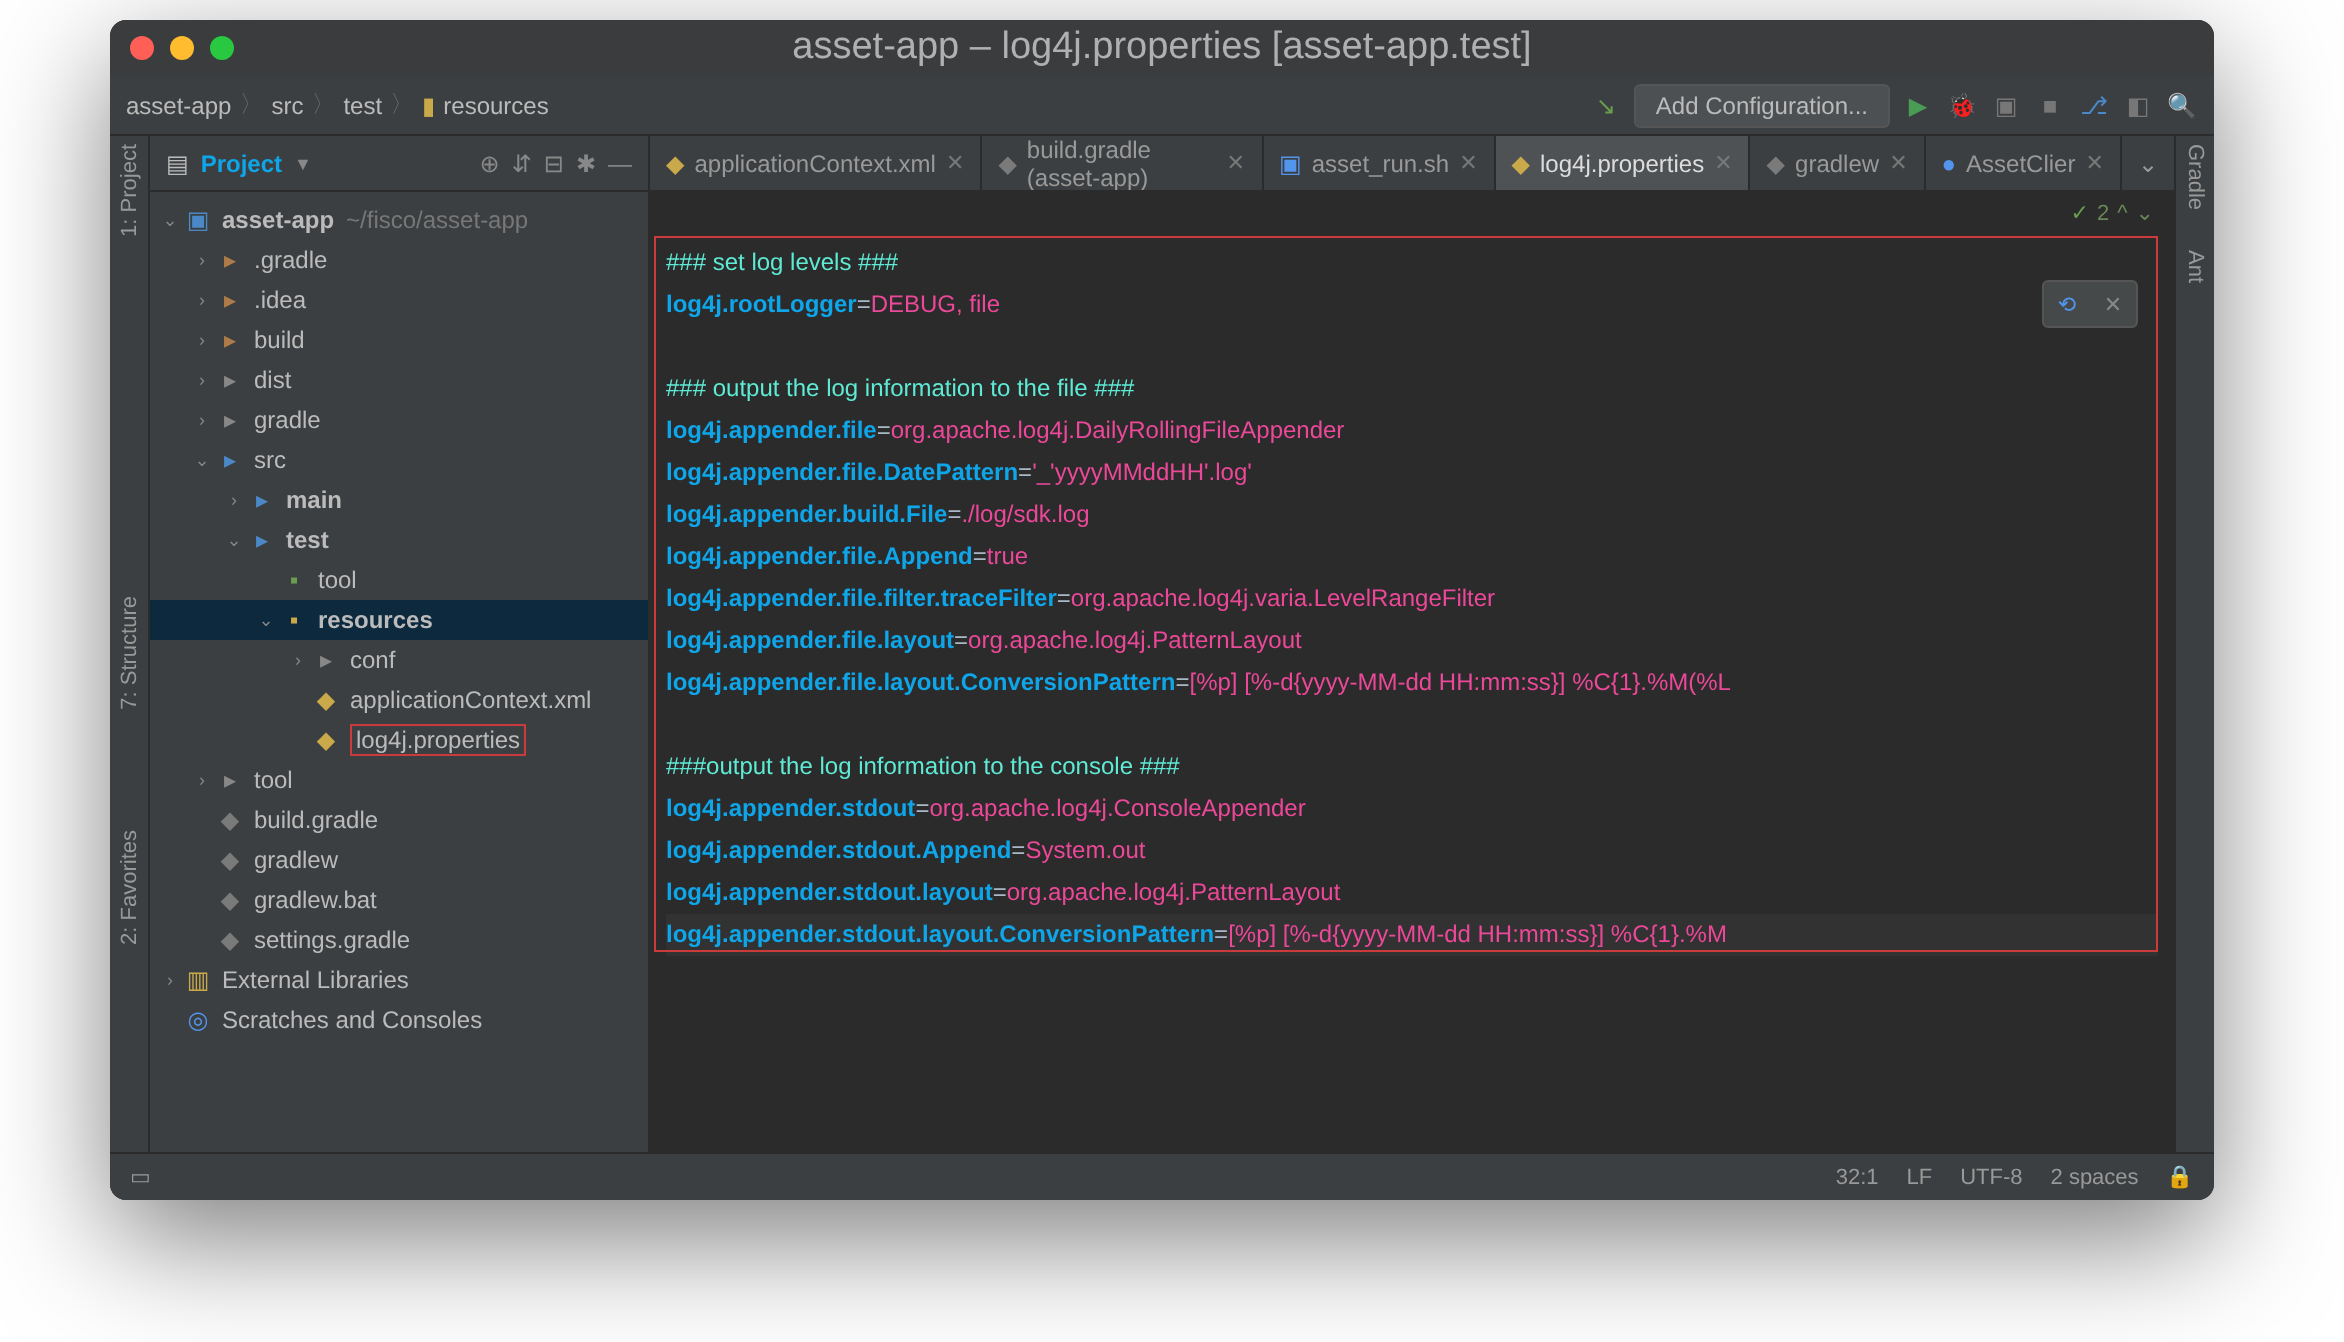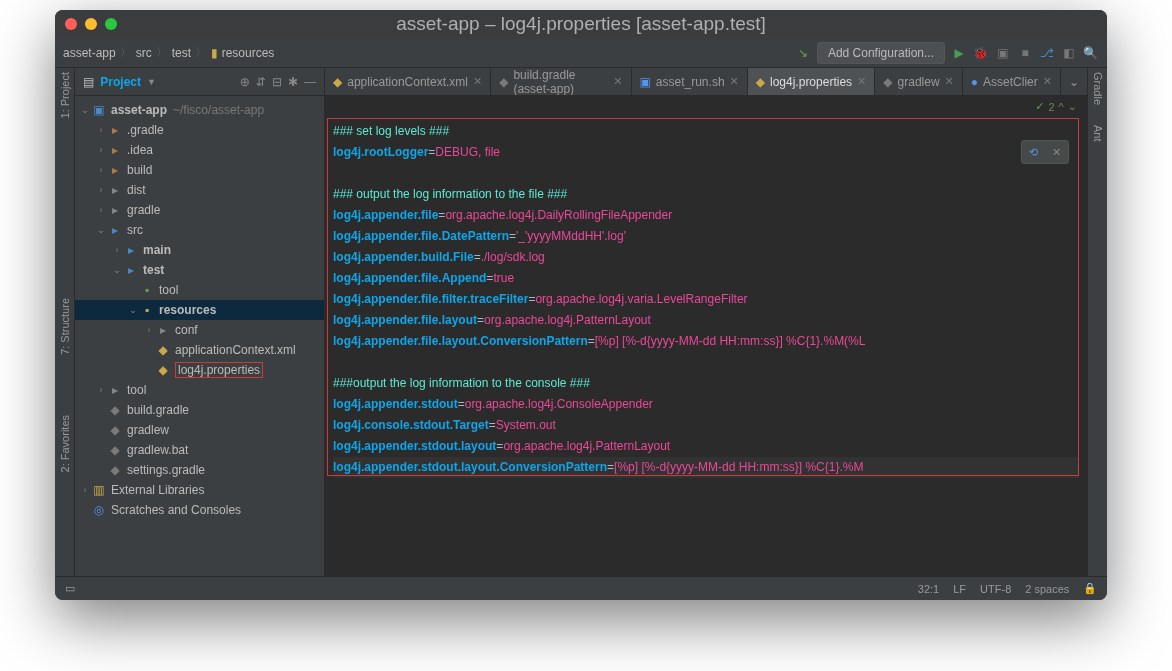--- a/index.html
+++ b/index.html
@@ -284,21 +284,21 @@
 <span class="c-key">log4j.appender.file</span><span class="c-eq">=</span><span class="c-val">org.apache.log4j.DailyRollingFileAppender</span>
 <span class="c-key">log4j.appender.file.DatePattern</span><span class="c-eq">=</span><span class="c-val">'_'yyyyMMddHH'.log'</span>
 <span class="c-key">log4j.appender.build.File</span><span class="c-eq">=</span><span class="c-val">./log/sdk.log</span>
 <span class="c-key">log4j.appender.file.Append</span><span class="c-eq">=</span><span class="c-val">true</span>
 <span class="c-key">log4j.appender.file.filter.traceFilter</span><span class="c-eq">=</span><span class="c-val">org.apache.log4j.varia.LevelRangeFilter</span>
 <span class="c-key">log4j.appender.file.layout</span><span class="c-eq">=</span><span class="c-val">org.apache.log4j.PatternLayout</span>
 <span class="c-key">log4j.appender.file.layout.ConversionPattern</span><span class="c-eq">=</span><span class="c-val">[%p] [%-d{yyyy-MM-dd HH:mm:ss}] %C{1}.%M(%L</span>
 
 <span class="c-comment">###output the log information to the console ###</span>
 <span class="c-key">log4j.appender.stdout</span><span class="c-eq">=</span><span class="c-val">org.apache.log4j.ConsoleAppender</span>
-<span class="c-key">log4j.console.stdout.Target</span><span class="c-eq">=</span><span class="c-val">System.out</span>
+<span class="c-key">log4j.appender.stdout.Append</span><span class="c-eq">=</span><span class="c-val">System.out</span>
 <span class="c-key">log4j.appender.stdout.layout</span><span class="c-eq">=</span><span class="c-val">org.apache.log4j.PatternLayout</span>
 <span class="line-hl"><span class="c-key">log4j.appender.stdout.layout.ConversionPattern</span><span class="c-eq">=</span><span class="c-val">[%p] [%-d{yyyy-MM-dd HH:mm:ss}] %C{1}.%M</span></span>
 
 </div>
           <div class="code-border"></div>
         </div>
       </div>
     </div>
 
     <div class="right-gutter">

